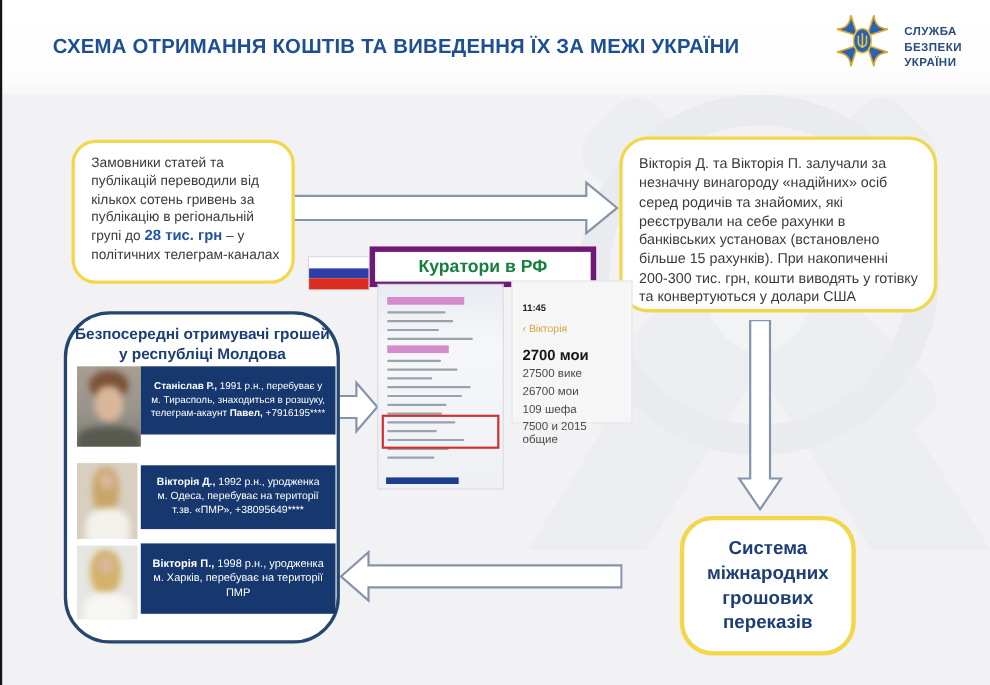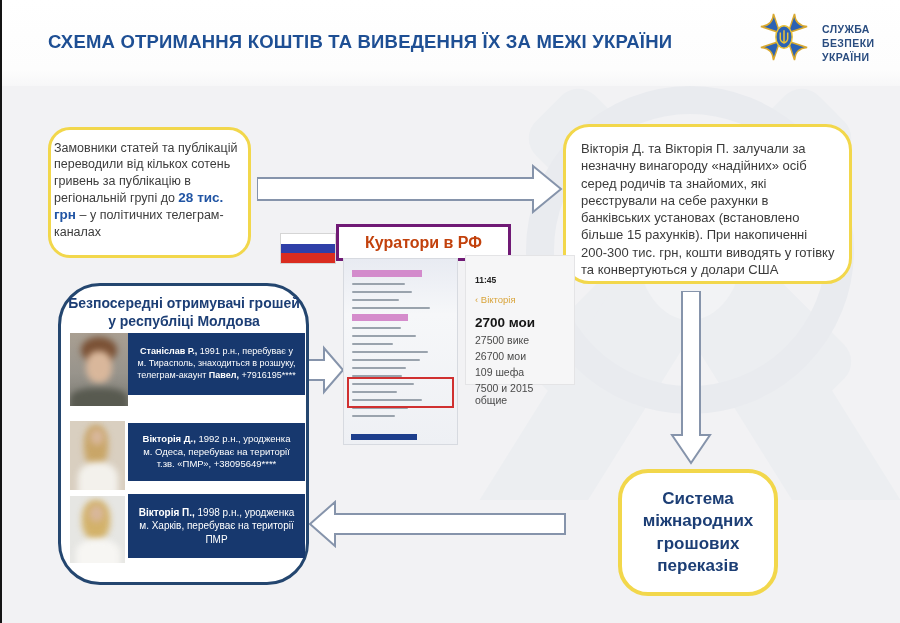--- a/index.html
+++ b/index.html
@@ -13,33 +13,33 @@
   .header { position:absolute; left:0; top:0; width:900px; height:86px; background:linear-gradient(180deg,#ffffff 0%,#fdfdfd 80%,#f7f7f8 100%); z-index:5; }
   .page-title { position:absolute; left:48px; top:31px; font-size:18.5px; font-weight:bold; color:#1e4f94; letter-spacing:.2px; }
   .logo { position:absolute; left:760px; top:11px; width:48px; height:52px; }
   .agency { position:absolute; left:822px; top:23px; font-size:10.5px; font-weight:bold; color:#2a4d80; line-height:1.32; letter-spacing:.4px; }
 
   
   .watermark { position:absolute; left:460px; top:60px; width:440px; height:440px; z-index:1; pointer-events:none; }
 
   
   .ybox { position:absolute; box-sizing:border-box; background:#ffffff; border:3px solid #f2d74b; color:#3b3b3b; z-index:10; }
-  .customers-box { left:48px; top:127px; width:203px; height:131px; border-radius:22px; padding:10px 10px 8px 3px; font-size:12.5px; line-height:1.3; }
+  .customers-box { left:65px; top:127px; width:203px; height:131px; border-radius:22px; padding:10px 10px 8px 15px; font-size:12.5px; line-height:1.3; }
   .amount { color:#2155a4; font-weight:bold; font-size:13.5px; }
   .recruiters-box { left:563px; top:124px; width:289px; height:160px; border-radius:26px; padding:13px 13px 10px 15px; font-size:13px; line-height:1.33; }
   .system-box { left:618px; top:469px; width:160px; height:127px; border-width:4px; border-radius:30px;
     display:flex; align-items:center; justify-content:center; text-align:center;
     font-size:17px; font-weight:bold; color:#1c3e75; line-height:1.3; padding:1px 10px; }
 
   
   .flag { position:absolute; left:280px; top:233px; width:56px; height:31px; z-index:12; border:1px solid #d5d5d5; box-sizing:border-box; }
   .flag div { height:33.33%; }
-  .curators { position:absolute; left:336px; top:224px; width:175px; height:37px; background:#ffffff; border:3px solid #701a75;
+  .curators { position:absolute; left:336px; top:224px; width:206px; height:37px; background:#ffffff; border:5px solid #701a75;
     box-sizing:border-box; display:flex; align-items:center; justify-content:center;
-    font-size:16px; font-weight:bold; color:#c2410c; z-index:12; }
+    font-size:16px; font-weight:bold; color:#15803d; z-index:12; }
 
   
   .recipients-box { position:absolute; left:58px; top:283px; width:251px; height:302px; box-sizing:border-box;
     background:#ffffff; border:3px solid #24466f; border-radius:42px; z-index:10; }
   .recipients-title { position:absolute; left:68px; top:294px; width:232px; text-align:center;
     font-size:14px; font-weight:bold; color:#1c3e75; line-height:1.32; z-index:11; }
 
   .photo { position:absolute; overflow:hidden; z-index:11; }
   .photo span { position:absolute; filter:blur(3px); display:block; }
   .photo-1 { left:70px; top:333px; width:58px; height:73px; background:linear-gradient(180deg,#a99f92,#98948c 55%,#7d7c74); }

